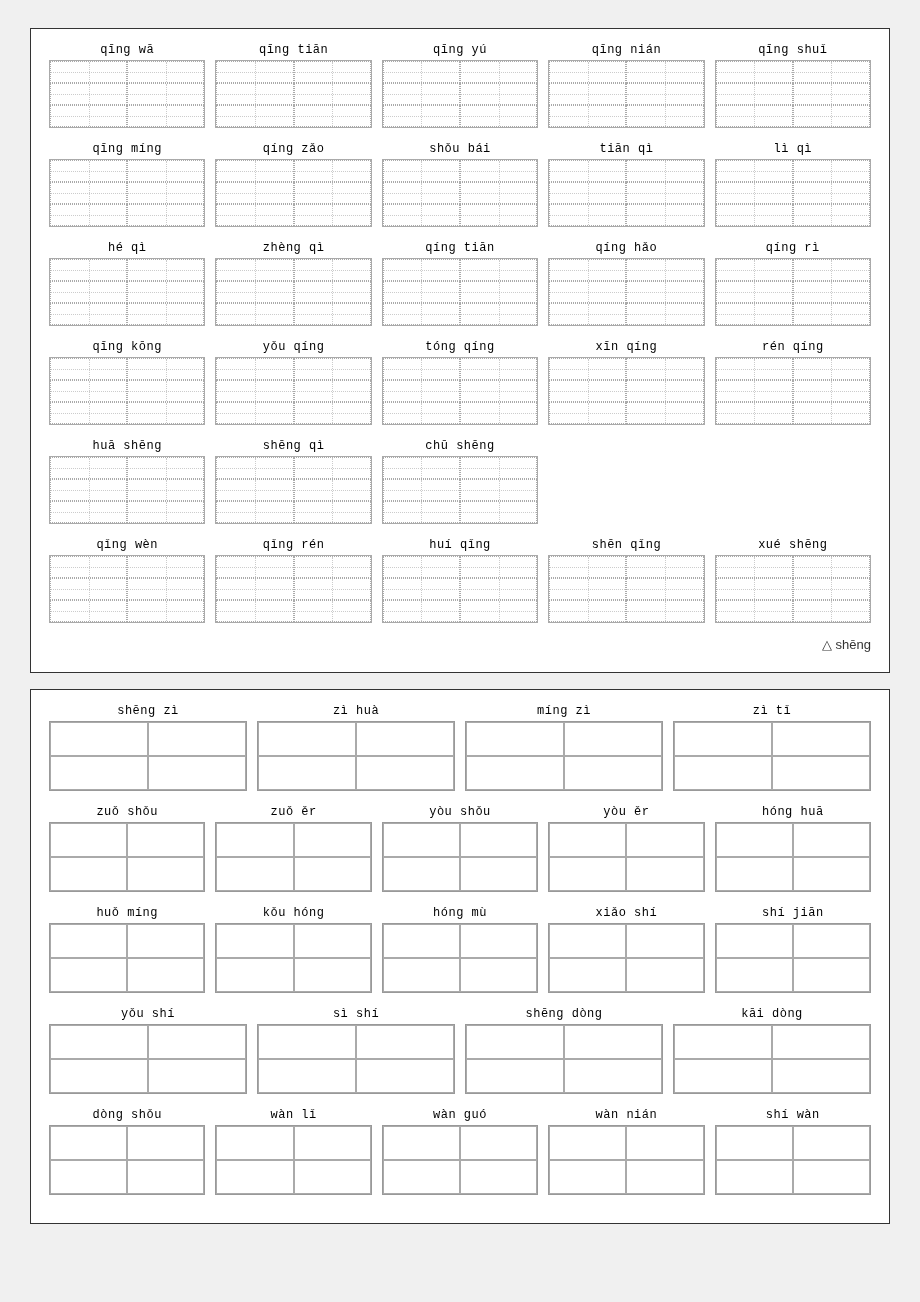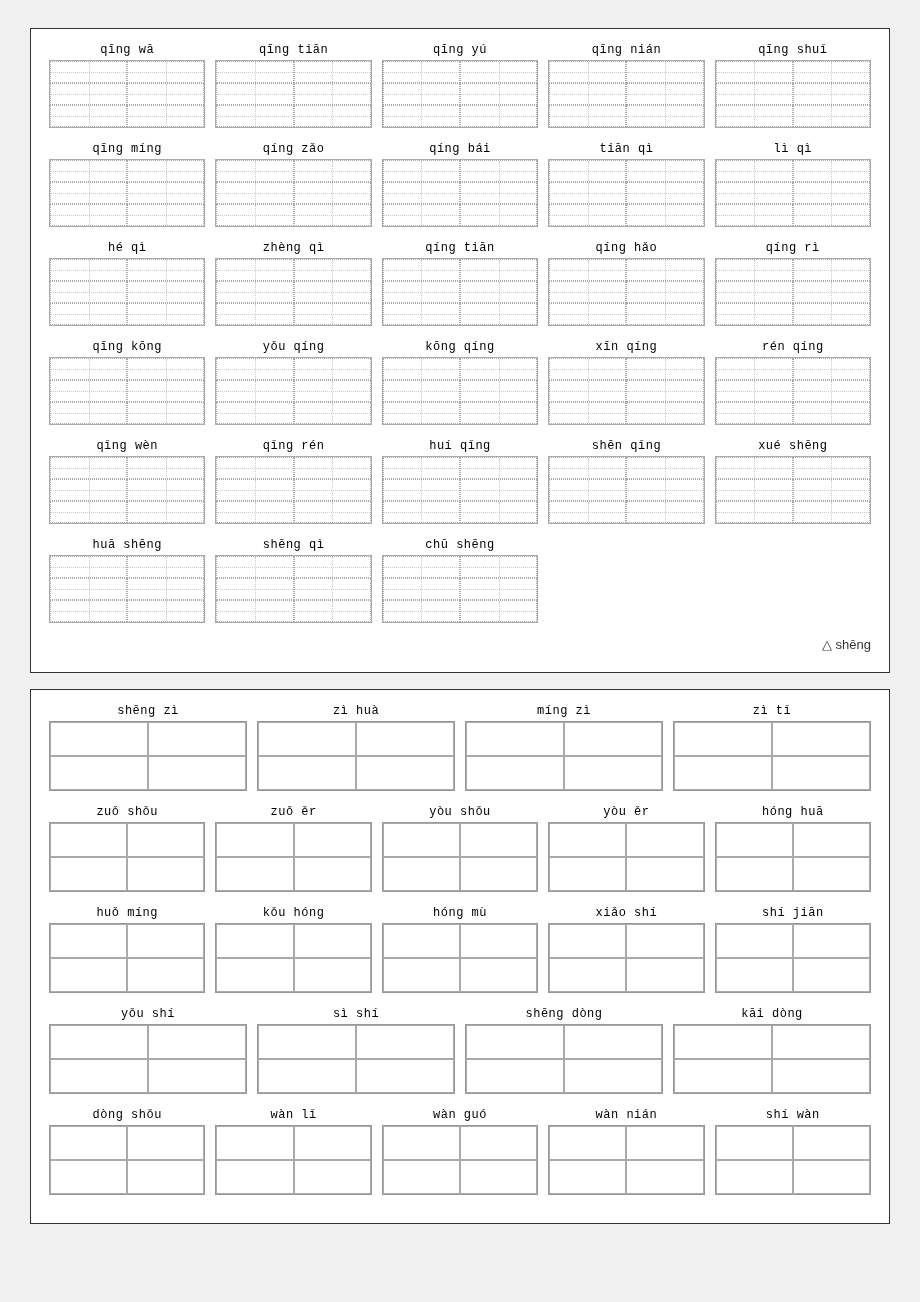--- a/index.html
+++ b/index.html
@@ -262,21 +262,21 @@
               <div style="position: absolute; top: 50%; left: 0px; right: 0px; border-top: 1px dotted rgb(204, 204, 204);"></div>
               <div style="position: absolute; left: 50%; top: 0px; bottom: 0px; border-left: 1px dotted rgb(204, 204, 204);"></div>
             </div>
             <div style="height: 22px; border: 1px dotted rgb(170, 170, 170); position: relative;">
               <div style="position: absolute; top: 50%; left: 0px; right: 0px; border-top: 1px dotted rgb(204, 204, 204);"></div>
               <div style="position: absolute; left: 50%; top: 0px; bottom: 0px; border-left: 1px dotted rgb(204, 204, 204);"></div>
             </div>
           </div>
         </div>
         <div class="word-group">
-          <div class="word-label">qíng  bái</div>
+          <div class="word-label">shǒu  bái</div>
           <div style="display: grid; grid-template-columns: 1fr 1fr; border: 1px solid rgb(170, 170, 170); width: 100%;">
             <div style="height: 22px; border: 1px dotted rgb(170, 170, 170); position: relative;">
               <div style="position: absolute; top: 50%; left: 0px; right: 0px; border-top: 1px dotted rgb(204, 204, 204);"></div>
               <div style="position: absolute; left: 50%; top: 0px; bottom: 0px; border-left: 1px dotted rgb(204, 204, 204);"></div>
             </div>
             <div style="height: 22px; border: 1px dotted rgb(170, 170, 170); position: relative;">
               <div style="position: absolute; top: 50%; left: 0px; right: 0px; border-top: 1px dotted rgb(204, 204, 204);"></div>
               <div style="position: absolute; left: 50%; top: 0px; bottom: 0px; border-left: 1px dotted rgb(204, 204, 204);"></div>
             </div>
             <div style="height: 22px; border: 1px dotted rgb(170, 170, 170); position: relative;">
@@ -556,21 +556,21 @@
               <div style="position: absolute; top: 50%; left: 0px; right: 0px; border-top: 1px dotted rgb(204, 204, 204);"></div>
               <div style="position: absolute; left: 50%; top: 0px; bottom: 0px; border-left: 1px dotted rgb(204, 204, 204);"></div>
             </div>
             <div style="height: 22px; border: 1px dotted rgb(170, 170, 170); position: relative;">
               <div style="position: absolute; top: 50%; left: 0px; right: 0px; border-top: 1px dotted rgb(204, 204, 204);"></div>
               <div style="position: absolute; left: 50%; top: 0px; bottom: 0px; border-left: 1px dotted rgb(204, 204, 204);"></div>
             </div>
           </div>
         </div>
         <div class="word-group">
-          <div class="word-label">kōng  qíng</div>
+          <div class="word-label">tóng  qíng</div>
           <div style="display: grid; grid-template-columns: 1fr 1fr; border: 1px solid rgb(170, 170, 170); width: 100%;">
             <div style="height: 22px; border: 1px dotted rgb(170, 170, 170); position: relative;">
               <div style="position: absolute; top: 50%; left: 0px; right: 0px; border-top: 1px dotted rgb(204, 204, 204);"></div>
               <div style="position: absolute; left: 50%; top: 0px; bottom: 0px; border-left: 1px dotted rgb(204, 204, 204);"></div>
             </div>
             <div style="height: 22px; border: 1px dotted rgb(170, 170, 170); position: relative;">
               <div style="position: absolute; top: 50%; left: 0px; right: 0px; border-top: 1px dotted rgb(204, 204, 204);"></div>
               <div style="position: absolute; left: 50%; top: 0px; bottom: 0px; border-left: 1px dotted rgb(204, 204, 204);"></div>
             </div>
             <div style="height: 22px; border: 1px dotted rgb(170, 170, 170); position: relative;">
@@ -645,255 +645,255 @@
             </div>
             <div style="height: 22px; border: 1px dotted rgb(170, 170, 170); position: relative;">
               <div style="position: absolute; top: 50%; left: 0px; right: 0px; border-top: 1px dotted rgb(204, 204, 204);"></div>
               <div style="position: absolute; left: 50%; top: 0px; bottom: 0px; border-left: 1px dotted rgb(204, 204, 204);"></div>
             </div>
           </div>
         </div>
       </div>
       <div class="row">
         <div class="word-group">
-          <div class="word-label">qǐng  wèn</div>
-          <div style="display: grid; grid-template-columns: 1fr 1fr; border: 1px solid rgb(170, 170, 170); width: 100%;">
-            <div style="height: 22px; border: 1px dotted rgb(170, 170, 170); position: relative;">
-              <div style="position: absolute; top: 50%; left: 0px; right: 0px; border-top: 1px dotted rgb(204, 204, 204);"></div>
-              <div style="position: absolute; left: 50%; top: 0px; bottom: 0px; border-left: 1px dotted rgb(204, 204, 204);"></div>
-            </div>
-            <div style="height: 22px; border: 1px dotted rgb(170, 170, 170); position: relative;">
-              <div style="position: absolute; top: 50%; left: 0px; right: 0px; border-top: 1px dotted rgb(204, 204, 204);"></div>
-              <div style="position: absolute; left: 50%; top: 0px; bottom: 0px; border-left: 1px dotted rgb(204, 204, 204);"></div>
-            </div>
-            <div style="height: 22px; border: 1px dotted rgb(170, 170, 170); position: relative;">
-              <div style="position: absolute; top: 50%; left: 0px; right: 0px; border-top: 1px dotted rgb(204, 204, 204);"></div>
-              <div style="position: absolute; left: 50%; top: 0px; bottom: 0px; border-left: 1px dotted rgb(204, 204, 204);"></div>
-            </div>
-            <div style="height: 22px; border: 1px dotted rgb(170, 170, 170); position: relative;">
-              <div style="position: absolute; top: 50%; left: 0px; right: 0px; border-top: 1px dotted rgb(204, 204, 204);"></div>
-              <div style="position: absolute; left: 50%; top: 0px; bottom: 0px; border-left: 1px dotted rgb(204, 204, 204);"></div>
-            </div>
-            <div style="height: 22px; border: 1px dotted rgb(170, 170, 170); position: relative;">
-              <div style="position: absolute; top: 50%; left: 0px; right: 0px; border-top: 1px dotted rgb(204, 204, 204);"></div>
-              <div style="position: absolute; left: 50%; top: 0px; bottom: 0px; border-left: 1px dotted rgb(204, 204, 204);"></div>
-            </div>
-            <div style="height: 22px; border: 1px dotted rgb(170, 170, 170); position: relative;">
-              <div style="position: absolute; top: 50%; left: 0px; right: 0px; border-top: 1px dotted rgb(204, 204, 204);"></div>
-              <div style="position: absolute; left: 50%; top: 0px; bottom: 0px; border-left: 1px dotted rgb(204, 204, 204);"></div>
-            </div>
-          </div>
-        </div>
-        <div class="word-group">
-          <div class="word-label">qǐng  rén</div>
-          <div style="display: grid; grid-template-columns: 1fr 1fr; border: 1px solid rgb(170, 170, 170); width: 100%;">
-            <div style="height: 22px; border: 1px dotted rgb(170, 170, 170); position: relative;">
-              <div style="position: absolute; top: 50%; left: 0px; right: 0px; border-top: 1px dotted rgb(204, 204, 204);"></div>
-              <div style="position: absolute; left: 50%; top: 0px; bottom: 0px; border-left: 1px dotted rgb(204, 204, 204);"></div>
-            </div>
-            <div style="height: 22px; border: 1px dotted rgb(170, 170, 170); position: relative;">
-              <div style="position: absolute; top: 50%; left: 0px; right: 0px; border-top: 1px dotted rgb(204, 204, 204);"></div>
-              <div style="position: absolute; left: 50%; top: 0px; bottom: 0px; border-left: 1px dotted rgb(204, 204, 204);"></div>
-            </div>
-            <div style="height: 22px; border: 1px dotted rgb(170, 170, 170); position: relative;">
-              <div style="position: absolute; top: 50%; left: 0px; right: 0px; border-top: 1px dotted rgb(204, 204, 204);"></div>
-              <div style="position: absolute; left: 50%; top: 0px; bottom: 0px; border-left: 1px dotted rgb(204, 204, 204);"></div>
-            </div>
-            <div style="height: 22px; border: 1px dotted rgb(170, 170, 170); position: relative;">
-              <div style="position: absolute; top: 50%; left: 0px; right: 0px; border-top: 1px dotted rgb(204, 204, 204);"></div>
-              <div style="position: absolute; left: 50%; top: 0px; bottom: 0px; border-left: 1px dotted rgb(204, 204, 204);"></div>
-            </div>
-            <div style="height: 22px; border: 1px dotted rgb(170, 170, 170); position: relative;">
-              <div style="position: absolute; top: 50%; left: 0px; right: 0px; border-top: 1px dotted rgb(204, 204, 204);"></div>
-              <div style="position: absolute; left: 50%; top: 0px; bottom: 0px; border-left: 1px dotted rgb(204, 204, 204);"></div>
-            </div>
-            <div style="height: 22px; border: 1px dotted rgb(170, 170, 170); position: relative;">
-              <div style="position: absolute; top: 50%; left: 0px; right: 0px; border-top: 1px dotted rgb(204, 204, 204);"></div>
-              <div style="position: absolute; left: 50%; top: 0px; bottom: 0px; border-left: 1px dotted rgb(204, 204, 204);"></div>
-            </div>
-          </div>
-        </div>
-        <div class="word-group">
-          <div class="word-label">huí  qǐng</div>
-          <div style="display: grid; grid-template-columns: 1fr 1fr; border: 1px solid rgb(170, 170, 170); width: 100%;">
-            <div style="height: 22px; border: 1px dotted rgb(170, 170, 170); position: relative;">
-              <div style="position: absolute; top: 50%; left: 0px; right: 0px; border-top: 1px dotted rgb(204, 204, 204);"></div>
-              <div style="position: absolute; left: 50%; top: 0px; bottom: 0px; border-left: 1px dotted rgb(204, 204, 204);"></div>
-            </div>
-            <div style="height: 22px; border: 1px dotted rgb(170, 170, 170); position: relative;">
-              <div style="position: absolute; top: 50%; left: 0px; right: 0px; border-top: 1px dotted rgb(204, 204, 204);"></div>
-              <div style="position: absolute; left: 50%; top: 0px; bottom: 0px; border-left: 1px dotted rgb(204, 204, 204);"></div>
-            </div>
-            <div style="height: 22px; border: 1px dotted rgb(170, 170, 170); position: relative;">
-              <div style="position: absolute; top: 50%; left: 0px; right: 0px; border-top: 1px dotted rgb(204, 204, 204);"></div>
-              <div style="position: absolute; left: 50%; top: 0px; bottom: 0px; border-left: 1px dotted rgb(204, 204, 204);"></div>
-            </div>
-            <div style="height: 22px; border: 1px dotted rgb(170, 170, 170); position: relative;">
-              <div style="position: absolute; top: 50%; left: 0px; right: 0px; border-top: 1px dotted rgb(204, 204, 204);"></div>
-              <div style="position: absolute; left: 50%; top: 0px; bottom: 0px; border-left: 1px dotted rgb(204, 204, 204);"></div>
-            </div>
-            <div style="height: 22px; border: 1px dotted rgb(170, 170, 170); position: relative;">
-              <div style="position: absolute; top: 50%; left: 0px; right: 0px; border-top: 1px dotted rgb(204, 204, 204);"></div>
-              <div style="position: absolute; left: 50%; top: 0px; bottom: 0px; border-left: 1px dotted rgb(204, 204, 204);"></div>
-            </div>
-            <div style="height: 22px; border: 1px dotted rgb(170, 170, 170); position: relative;">
-              <div style="position: absolute; top: 50%; left: 0px; right: 0px; border-top: 1px dotted rgb(204, 204, 204);"></div>
-              <div style="position: absolute; left: 50%; top: 0px; bottom: 0px; border-left: 1px dotted rgb(204, 204, 204);"></div>
-            </div>
-          </div>
-        </div>
-        <div class="word-group">
-          <div class="word-label">shēn  qǐng</div>
-          <div style="display: grid; grid-template-columns: 1fr 1fr; border: 1px solid rgb(170, 170, 170); width: 100%;">
-            <div style="height: 22px; border: 1px dotted rgb(170, 170, 170); position: relative;">
-              <div style="position: absolute; top: 50%; left: 0px; right: 0px; border-top: 1px dotted rgb(204, 204, 204);"></div>
-              <div style="position: absolute; left: 50%; top: 0px; bottom: 0px; border-left: 1px dotted rgb(204, 204, 204);"></div>
-            </div>
-            <div style="height: 22px; border: 1px dotted rgb(170, 170, 170); position: relative;">
-              <div style="position: absolute; top: 50%; left: 0px; right: 0px; border-top: 1px dotted rgb(204, 204, 204);"></div>
-              <div style="position: absolute; left: 50%; top: 0px; bottom: 0px; border-left: 1px dotted rgb(204, 204, 204);"></div>
-            </div>
-            <div style="height: 22px; border: 1px dotted rgb(170, 170, 170); position: relative;">
-              <div style="position: absolute; top: 50%; left: 0px; right: 0px; border-top: 1px dotted rgb(204, 204, 204);"></div>
-              <div style="position: absolute; left: 50%; top: 0px; bottom: 0px; border-left: 1px dotted rgb(204, 204, 204);"></div>
-            </div>
-            <div style="height: 22px; border: 1px dotted rgb(170, 170, 170); position: relative;">
-              <div style="position: absolute; top: 50%; left: 0px; right: 0px; border-top: 1px dotted rgb(204, 204, 204);"></div>
-              <div style="position: absolute; left: 50%; top: 0px; bottom: 0px; border-left: 1px dotted rgb(204, 204, 204);"></div>
-            </div>
-            <div style="height: 22px; border: 1px dotted rgb(170, 170, 170); position: relative;">
-              <div style="position: absolute; top: 50%; left: 0px; right: 0px; border-top: 1px dotted rgb(204, 204, 204);"></div>
-              <div style="position: absolute; left: 50%; top: 0px; bottom: 0px; border-left: 1px dotted rgb(204, 204, 204);"></div>
-            </div>
-            <div style="height: 22px; border: 1px dotted rgb(170, 170, 170); position: relative;">
-              <div style="position: absolute; top: 50%; left: 0px; right: 0px; border-top: 1px dotted rgb(204, 204, 204);"></div>
-              <div style="position: absolute; left: 50%; top: 0px; bottom: 0px; border-left: 1px dotted rgb(204, 204, 204);"></div>
-            </div>
-          </div>
-        </div>
-        <div class="word-group">
-          <div class="word-label">xué  shēng</div>
-          <div style="display: grid; grid-template-columns: 1fr 1fr; border: 1px solid rgb(170, 170, 170); width: 100%;">
-            <div style="height: 22px; border: 1px dotted rgb(170, 170, 170); position: relative;">
-              <div style="position: absolute; top: 50%; left: 0px; right: 0px; border-top: 1px dotted rgb(204, 204, 204);"></div>
-              <div style="position: absolute; left: 50%; top: 0px; bottom: 0px; border-left: 1px dotted rgb(204, 204, 204);"></div>
-            </div>
-            <div style="height: 22px; border: 1px dotted rgb(170, 170, 170); position: relative;">
-              <div style="position: absolute; top: 50%; left: 0px; right: 0px; border-top: 1px dotted rgb(204, 204, 204);"></div>
-              <div style="position: absolute; left: 50%; top: 0px; bottom: 0px; border-left: 1px dotted rgb(204, 204, 204);"></div>
-            </div>
-            <div style="height: 22px; border: 1px dotted rgb(170, 170, 170); position: relative;">
-              <div style="position: absolute; top: 50%; left: 0px; right: 0px; border-top: 1px dotted rgb(204, 204, 204);"></div>
-              <div style="position: absolute; left: 50%; top: 0px; bottom: 0px; border-left: 1px dotted rgb(204, 204, 204);"></div>
-            </div>
-            <div style="height: 22px; border: 1px dotted rgb(170, 170, 170); position: relative;">
-              <div style="position: absolute; top: 50%; left: 0px; right: 0px; border-top: 1px dotted rgb(204, 204, 204);"></div>
-              <div style="position: absolute; left: 50%; top: 0px; bottom: 0px; border-left: 1px dotted rgb(204, 204, 204);"></div>
-            </div>
-            <div style="height: 22px; border: 1px dotted rgb(170, 170, 170); position: relative;">
-              <div style="position: absolute; top: 50%; left: 0px; right: 0px; border-top: 1px dotted rgb(204, 204, 204);"></div>
-              <div style="position: absolute; left: 50%; top: 0px; bottom: 0px; border-left: 1px dotted rgb(204, 204, 204);"></div>
-            </div>
-            <div style="height: 22px; border: 1px dotted rgb(170, 170, 170); position: relative;">
-              <div style="position: absolute; top: 50%; left: 0px; right: 0px; border-top: 1px dotted rgb(204, 204, 204);"></div>
-              <div style="position: absolute; left: 50%; top: 0px; bottom: 0px; border-left: 1px dotted rgb(204, 204, 204);"></div>
-            </div>
-          </div>
-        </div>
+          <div class="word-label">huā  shēng</div>
+          <div style="display: grid; grid-template-columns: 1fr 1fr; border: 1px solid rgb(170, 170, 170); width: 100%;">
+            <div style="height: 22px; border: 1px dotted rgb(170, 170, 170); position: relative;">
+              <div style="position: absolute; top: 50%; left: 0px; right: 0px; border-top: 1px dotted rgb(204, 204, 204);"></div>
+              <div style="position: absolute; left: 50%; top: 0px; bottom: 0px; border-left: 1px dotted rgb(204, 204, 204);"></div>
+            </div>
+            <div style="height: 22px; border: 1px dotted rgb(170, 170, 170); position: relative;">
+              <div style="position: absolute; top: 50%; left: 0px; right: 0px; border-top: 1px dotted rgb(204, 204, 204);"></div>
+              <div style="position: absolute; left: 50%; top: 0px; bottom: 0px; border-left: 1px dotted rgb(204, 204, 204);"></div>
+            </div>
+            <div style="height: 22px; border: 1px dotted rgb(170, 170, 170); position: relative;">
+              <div style="position: absolute; top: 50%; left: 0px; right: 0px; border-top: 1px dotted rgb(204, 204, 204);"></div>
+              <div style="position: absolute; left: 50%; top: 0px; bottom: 0px; border-left: 1px dotted rgb(204, 204, 204);"></div>
+            </div>
+            <div style="height: 22px; border: 1px dotted rgb(170, 170, 170); position: relative;">
+              <div style="position: absolute; top: 50%; left: 0px; right: 0px; border-top: 1px dotted rgb(204, 204, 204);"></div>
+              <div style="position: absolute; left: 50%; top: 0px; bottom: 0px; border-left: 1px dotted rgb(204, 204, 204);"></div>
+            </div>
+            <div style="height: 22px; border: 1px dotted rgb(170, 170, 170); position: relative;">
+              <div style="position: absolute; top: 50%; left: 0px; right: 0px; border-top: 1px dotted rgb(204, 204, 204);"></div>
+              <div style="position: absolute; left: 50%; top: 0px; bottom: 0px; border-left: 1px dotted rgb(204, 204, 204);"></div>
+            </div>
+            <div style="height: 22px; border: 1px dotted rgb(170, 170, 170); position: relative;">
+              <div style="position: absolute; top: 50%; left: 0px; right: 0px; border-top: 1px dotted rgb(204, 204, 204);"></div>
+              <div style="position: absolute; left: 50%; top: 0px; bottom: 0px; border-left: 1px dotted rgb(204, 204, 204);"></div>
+            </div>
+          </div>
+        </div>
+        <div class="word-group">
+          <div class="word-label">shēng  qì</div>
+          <div style="display: grid; grid-template-columns: 1fr 1fr; border: 1px solid rgb(170, 170, 170); width: 100%;">
+            <div style="height: 22px; border: 1px dotted rgb(170, 170, 170); position: relative;">
+              <div style="position: absolute; top: 50%; left: 0px; right: 0px; border-top: 1px dotted rgb(204, 204, 204);"></div>
+              <div style="position: absolute; left: 50%; top: 0px; bottom: 0px; border-left: 1px dotted rgb(204, 204, 204);"></div>
+            </div>
+            <div style="height: 22px; border: 1px dotted rgb(170, 170, 170); position: relative;">
+              <div style="position: absolute; top: 50%; left: 0px; right: 0px; border-top: 1px dotted rgb(204, 204, 204);"></div>
+              <div style="position: absolute; left: 50%; top: 0px; bottom: 0px; border-left: 1px dotted rgb(204, 204, 204);"></div>
+            </div>
+            <div style="height: 22px; border: 1px dotted rgb(170, 170, 170); position: relative;">
+              <div style="position: absolute; top: 50%; left: 0px; right: 0px; border-top: 1px dotted rgb(204, 204, 204);"></div>
+              <div style="position: absolute; left: 50%; top: 0px; bottom: 0px; border-left: 1px dotted rgb(204, 204, 204);"></div>
+            </div>
+            <div style="height: 22px; border: 1px dotted rgb(170, 170, 170); position: relative;">
+              <div style="position: absolute; top: 50%; left: 0px; right: 0px; border-top: 1px dotted rgb(204, 204, 204);"></div>
+              <div style="position: absolute; left: 50%; top: 0px; bottom: 0px; border-left: 1px dotted rgb(204, 204, 204);"></div>
+            </div>
+            <div style="height: 22px; border: 1px dotted rgb(170, 170, 170); position: relative;">
+              <div style="position: absolute; top: 50%; left: 0px; right: 0px; border-top: 1px dotted rgb(204, 204, 204);"></div>
+              <div style="position: absolute; left: 50%; top: 0px; bottom: 0px; border-left: 1px dotted rgb(204, 204, 204);"></div>
+            </div>
+            <div style="height: 22px; border: 1px dotted rgb(170, 170, 170); position: relative;">
+              <div style="position: absolute; top: 50%; left: 0px; right: 0px; border-top: 1px dotted rgb(204, 204, 204);"></div>
+              <div style="position: absolute; left: 50%; top: 0px; bottom: 0px; border-left: 1px dotted rgb(204, 204, 204);"></div>
+            </div>
+          </div>
+        </div>
+        <div class="word-group">
+          <div class="word-label">chū  shēng</div>
+          <div style="display: grid; grid-template-columns: 1fr 1fr; border: 1px solid rgb(170, 170, 170); width: 100%;">
+            <div style="height: 22px; border: 1px dotted rgb(170, 170, 170); position: relative;">
+              <div style="position: absolute; top: 50%; left: 0px; right: 0px; border-top: 1px dotted rgb(204, 204, 204);"></div>
+              <div style="position: absolute; left: 50%; top: 0px; bottom: 0px; border-left: 1px dotted rgb(204, 204, 204);"></div>
+            </div>
+            <div style="height: 22px; border: 1px dotted rgb(170, 170, 170); position: relative;">
+              <div style="position: absolute; top: 50%; left: 0px; right: 0px; border-top: 1px dotted rgb(204, 204, 204);"></div>
+              <div style="position: absolute; left: 50%; top: 0px; bottom: 0px; border-left: 1px dotted rgb(204, 204, 204);"></div>
+            </div>
+            <div style="height: 22px; border: 1px dotted rgb(170, 170, 170); position: relative;">
+              <div style="position: absolute; top: 50%; left: 0px; right: 0px; border-top: 1px dotted rgb(204, 204, 204);"></div>
+              <div style="position: absolute; left: 50%; top: 0px; bottom: 0px; border-left: 1px dotted rgb(204, 204, 204);"></div>
+            </div>
+            <div style="height: 22px; border: 1px dotted rgb(170, 170, 170); position: relative;">
+              <div style="position: absolute; top: 50%; left: 0px; right: 0px; border-top: 1px dotted rgb(204, 204, 204);"></div>
+              <div style="position: absolute; left: 50%; top: 0px; bottom: 0px; border-left: 1px dotted rgb(204, 204, 204);"></div>
+            </div>
+            <div style="height: 22px; border: 1px dotted rgb(170, 170, 170); position: relative;">
+              <div style="position: absolute; top: 50%; left: 0px; right: 0px; border-top: 1px dotted rgb(204, 204, 204);"></div>
+              <div style="position: absolute; left: 50%; top: 0px; bottom: 0px; border-left: 1px dotted rgb(204, 204, 204);"></div>
+            </div>
+            <div style="height: 22px; border: 1px dotted rgb(170, 170, 170); position: relative;">
+              <div style="position: absolute; top: 50%; left: 0px; right: 0px; border-top: 1px dotted rgb(204, 204, 204);"></div>
+              <div style="position: absolute; left: 50%; top: 0px; bottom: 0px; border-left: 1px dotted rgb(204, 204, 204);"></div>
+            </div>
+          </div>
+        </div>
+        <div style="flex: 1 1 0%;"></div>
+        <div style="flex: 1 1 0%;"></div>
       </div>
       <div class="row">
         <div class="word-group">
-          <div class="word-label">huā  shēng</div>
-          <div style="display: grid; grid-template-columns: 1fr 1fr; border: 1px solid rgb(170, 170, 170); width: 100%;">
-            <div style="height: 22px; border: 1px dotted rgb(170, 170, 170); position: relative;">
-              <div style="position: absolute; top: 50%; left: 0px; right: 0px; border-top: 1px dotted rgb(204, 204, 204);"></div>
-              <div style="position: absolute; left: 50%; top: 0px; bottom: 0px; border-left: 1px dotted rgb(204, 204, 204);"></div>
-            </div>
-            <div style="height: 22px; border: 1px dotted rgb(170, 170, 170); position: relative;">
-              <div style="position: absolute; top: 50%; left: 0px; right: 0px; border-top: 1px dotted rgb(204, 204, 204);"></div>
-              <div style="position: absolute; left: 50%; top: 0px; bottom: 0px; border-left: 1px dotted rgb(204, 204, 204);"></div>
-            </div>
-            <div style="height: 22px; border: 1px dotted rgb(170, 170, 170); position: relative;">
-              <div style="position: absolute; top: 50%; left: 0px; right: 0px; border-top: 1px dotted rgb(204, 204, 204);"></div>
-              <div style="position: absolute; left: 50%; top: 0px; bottom: 0px; border-left: 1px dotted rgb(204, 204, 204);"></div>
-            </div>
-            <div style="height: 22px; border: 1px dotted rgb(170, 170, 170); position: relative;">
-              <div style="position: absolute; top: 50%; left: 0px; right: 0px; border-top: 1px dotted rgb(204, 204, 204);"></div>
-              <div style="position: absolute; left: 50%; top: 0px; bottom: 0px; border-left: 1px dotted rgb(204, 204, 204);"></div>
-            </div>
-            <div style="height: 22px; border: 1px dotted rgb(170, 170, 170); position: relative;">
-              <div style="position: absolute; top: 50%; left: 0px; right: 0px; border-top: 1px dotted rgb(204, 204, 204);"></div>
-              <div style="position: absolute; left: 50%; top: 0px; bottom: 0px; border-left: 1px dotted rgb(204, 204, 204);"></div>
-            </div>
-            <div style="height: 22px; border: 1px dotted rgb(170, 170, 170); position: relative;">
-              <div style="position: absolute; top: 50%; left: 0px; right: 0px; border-top: 1px dotted rgb(204, 204, 204);"></div>
-              <div style="position: absolute; left: 50%; top: 0px; bottom: 0px; border-left: 1px dotted rgb(204, 204, 204);"></div>
-            </div>
-          </div>
-        </div>
-        <div class="word-group">
-          <div class="word-label">shēng  qì</div>
-          <div style="display: grid; grid-template-columns: 1fr 1fr; border: 1px solid rgb(170, 170, 170); width: 100%;">
-            <div style="height: 22px; border: 1px dotted rgb(170, 170, 170); position: relative;">
-              <div style="position: absolute; top: 50%; left: 0px; right: 0px; border-top: 1px dotted rgb(204, 204, 204);"></div>
-              <div style="position: absolute; left: 50%; top: 0px; bottom: 0px; border-left: 1px dotted rgb(204, 204, 204);"></div>
-            </div>
-            <div style="height: 22px; border: 1px dotted rgb(170, 170, 170); position: relative;">
-              <div style="position: absolute; top: 50%; left: 0px; right: 0px; border-top: 1px dotted rgb(204, 204, 204);"></div>
-              <div style="position: absolute; left: 50%; top: 0px; bottom: 0px; border-left: 1px dotted rgb(204, 204, 204);"></div>
-            </div>
-            <div style="height: 22px; border: 1px dotted rgb(170, 170, 170); position: relative;">
-              <div style="position: absolute; top: 50%; left: 0px; right: 0px; border-top: 1px dotted rgb(204, 204, 204);"></div>
-              <div style="position: absolute; left: 50%; top: 0px; bottom: 0px; border-left: 1px dotted rgb(204, 204, 204);"></div>
-            </div>
-            <div style="height: 22px; border: 1px dotted rgb(170, 170, 170); position: relative;">
-              <div style="position: absolute; top: 50%; left: 0px; right: 0px; border-top: 1px dotted rgb(204, 204, 204);"></div>
-              <div style="position: absolute; left: 50%; top: 0px; bottom: 0px; border-left: 1px dotted rgb(204, 204, 204);"></div>
-            </div>
-            <div style="height: 22px; border: 1px dotted rgb(170, 170, 170); position: relative;">
-              <div style="position: absolute; top: 50%; left: 0px; right: 0px; border-top: 1px dotted rgb(204, 204, 204);"></div>
-              <div style="position: absolute; left: 50%; top: 0px; bottom: 0px; border-left: 1px dotted rgb(204, 204, 204);"></div>
-            </div>
-            <div style="height: 22px; border: 1px dotted rgb(170, 170, 170); position: relative;">
-              <div style="position: absolute; top: 50%; left: 0px; right: 0px; border-top: 1px dotted rgb(204, 204, 204);"></div>
-              <div style="position: absolute; left: 50%; top: 0px; bottom: 0px; border-left: 1px dotted rgb(204, 204, 204);"></div>
-            </div>
-          </div>
-        </div>
-        <div class="word-group">
-          <div class="word-label">chū  shēng</div>
-          <div style="display: grid; grid-template-columns: 1fr 1fr; border: 1px solid rgb(170, 170, 170); width: 100%;">
-            <div style="height: 22px; border: 1px dotted rgb(170, 170, 170); position: relative;">
-              <div style="position: absolute; top: 50%; left: 0px; right: 0px; border-top: 1px dotted rgb(204, 204, 204);"></div>
-              <div style="position: absolute; left: 50%; top: 0px; bottom: 0px; border-left: 1px dotted rgb(204, 204, 204);"></div>
-            </div>
-            <div style="height: 22px; border: 1px dotted rgb(170, 170, 170); position: relative;">
-              <div style="position: absolute; top: 50%; left: 0px; right: 0px; border-top: 1px dotted rgb(204, 204, 204);"></div>
-              <div style="position: absolute; left: 50%; top: 0px; bottom: 0px; border-left: 1px dotted rgb(204, 204, 204);"></div>
-            </div>
-            <div style="height: 22px; border: 1px dotted rgb(170, 170, 170); position: relative;">
-              <div style="position: absolute; top: 50%; left: 0px; right: 0px; border-top: 1px dotted rgb(204, 204, 204);"></div>
-              <div style="position: absolute; left: 50%; top: 0px; bottom: 0px; border-left: 1px dotted rgb(204, 204, 204);"></div>
-            </div>
-            <div style="height: 22px; border: 1px dotted rgb(170, 170, 170); position: relative;">
-              <div style="position: absolute; top: 50%; left: 0px; right: 0px; border-top: 1px dotted rgb(204, 204, 204);"></div>
-              <div style="position: absolute; left: 50%; top: 0px; bottom: 0px; border-left: 1px dotted rgb(204, 204, 204);"></div>
-            </div>
-            <div style="height: 22px; border: 1px dotted rgb(170, 170, 170); position: relative;">
-              <div style="position: absolute; top: 50%; left: 0px; right: 0px; border-top: 1px dotted rgb(204, 204, 204);"></div>
-              <div style="position: absolute; left: 50%; top: 0px; bottom: 0px; border-left: 1px dotted rgb(204, 204, 204);"></div>
-            </div>
-            <div style="height: 22px; border: 1px dotted rgb(170, 170, 170); position: relative;">
-              <div style="position: absolute; top: 50%; left: 0px; right: 0px; border-top: 1px dotted rgb(204, 204, 204);"></div>
-              <div style="position: absolute; left: 50%; top: 0px; bottom: 0px; border-left: 1px dotted rgb(204, 204, 204);"></div>
-            </div>
-          </div>
-        </div>
-        <div style="flex: 1 1 0%;"></div>
-        <div style="flex: 1 1 0%;"></div>
+          <div class="word-label">qǐng  wèn</div>
+          <div style="display: grid; grid-template-columns: 1fr 1fr; border: 1px solid rgb(170, 170, 170); width: 100%;">
+            <div style="height: 22px; border: 1px dotted rgb(170, 170, 170); position: relative;">
+              <div style="position: absolute; top: 50%; left: 0px; right: 0px; border-top: 1px dotted rgb(204, 204, 204);"></div>
+              <div style="position: absolute; left: 50%; top: 0px; bottom: 0px; border-left: 1px dotted rgb(204, 204, 204);"></div>
+            </div>
+            <div style="height: 22px; border: 1px dotted rgb(170, 170, 170); position: relative;">
+              <div style="position: absolute; top: 50%; left: 0px; right: 0px; border-top: 1px dotted rgb(204, 204, 204);"></div>
+              <div style="position: absolute; left: 50%; top: 0px; bottom: 0px; border-left: 1px dotted rgb(204, 204, 204);"></div>
+            </div>
+            <div style="height: 22px; border: 1px dotted rgb(170, 170, 170); position: relative;">
+              <div style="position: absolute; top: 50%; left: 0px; right: 0px; border-top: 1px dotted rgb(204, 204, 204);"></div>
+              <div style="position: absolute; left: 50%; top: 0px; bottom: 0px; border-left: 1px dotted rgb(204, 204, 204);"></div>
+            </div>
+            <div style="height: 22px; border: 1px dotted rgb(170, 170, 170); position: relative;">
+              <div style="position: absolute; top: 50%; left: 0px; right: 0px; border-top: 1px dotted rgb(204, 204, 204);"></div>
+              <div style="position: absolute; left: 50%; top: 0px; bottom: 0px; border-left: 1px dotted rgb(204, 204, 204);"></div>
+            </div>
+            <div style="height: 22px; border: 1px dotted rgb(170, 170, 170); position: relative;">
+              <div style="position: absolute; top: 50%; left: 0px; right: 0px; border-top: 1px dotted rgb(204, 204, 204);"></div>
+              <div style="position: absolute; left: 50%; top: 0px; bottom: 0px; border-left: 1px dotted rgb(204, 204, 204);"></div>
+            </div>
+            <div style="height: 22px; border: 1px dotted rgb(170, 170, 170); position: relative;">
+              <div style="position: absolute; top: 50%; left: 0px; right: 0px; border-top: 1px dotted rgb(204, 204, 204);"></div>
+              <div style="position: absolute; left: 50%; top: 0px; bottom: 0px; border-left: 1px dotted rgb(204, 204, 204);"></div>
+            </div>
+          </div>
+        </div>
+        <div class="word-group">
+          <div class="word-label">qǐng  rén</div>
+          <div style="display: grid; grid-template-columns: 1fr 1fr; border: 1px solid rgb(170, 170, 170); width: 100%;">
+            <div style="height: 22px; border: 1px dotted rgb(170, 170, 170); position: relative;">
+              <div style="position: absolute; top: 50%; left: 0px; right: 0px; border-top: 1px dotted rgb(204, 204, 204);"></div>
+              <div style="position: absolute; left: 50%; top: 0px; bottom: 0px; border-left: 1px dotted rgb(204, 204, 204);"></div>
+            </div>
+            <div style="height: 22px; border: 1px dotted rgb(170, 170, 170); position: relative;">
+              <div style="position: absolute; top: 50%; left: 0px; right: 0px; border-top: 1px dotted rgb(204, 204, 204);"></div>
+              <div style="position: absolute; left: 50%; top: 0px; bottom: 0px; border-left: 1px dotted rgb(204, 204, 204);"></div>
+            </div>
+            <div style="height: 22px; border: 1px dotted rgb(170, 170, 170); position: relative;">
+              <div style="position: absolute; top: 50%; left: 0px; right: 0px; border-top: 1px dotted rgb(204, 204, 204);"></div>
+              <div style="position: absolute; left: 50%; top: 0px; bottom: 0px; border-left: 1px dotted rgb(204, 204, 204);"></div>
+            </div>
+            <div style="height: 22px; border: 1px dotted rgb(170, 170, 170); position: relative;">
+              <div style="position: absolute; top: 50%; left: 0px; right: 0px; border-top: 1px dotted rgb(204, 204, 204);"></div>
+              <div style="position: absolute; left: 50%; top: 0px; bottom: 0px; border-left: 1px dotted rgb(204, 204, 204);"></div>
+            </div>
+            <div style="height: 22px; border: 1px dotted rgb(170, 170, 170); position: relative;">
+              <div style="position: absolute; top: 50%; left: 0px; right: 0px; border-top: 1px dotted rgb(204, 204, 204);"></div>
+              <div style="position: absolute; left: 50%; top: 0px; bottom: 0px; border-left: 1px dotted rgb(204, 204, 204);"></div>
+            </div>
+            <div style="height: 22px; border: 1px dotted rgb(170, 170, 170); position: relative;">
+              <div style="position: absolute; top: 50%; left: 0px; right: 0px; border-top: 1px dotted rgb(204, 204, 204);"></div>
+              <div style="position: absolute; left: 50%; top: 0px; bottom: 0px; border-left: 1px dotted rgb(204, 204, 204);"></div>
+            </div>
+          </div>
+        </div>
+        <div class="word-group">
+          <div class="word-label">huí  qǐng</div>
+          <div style="display: grid; grid-template-columns: 1fr 1fr; border: 1px solid rgb(170, 170, 170); width: 100%;">
+            <div style="height: 22px; border: 1px dotted rgb(170, 170, 170); position: relative;">
+              <div style="position: absolute; top: 50%; left: 0px; right: 0px; border-top: 1px dotted rgb(204, 204, 204);"></div>
+              <div style="position: absolute; left: 50%; top: 0px; bottom: 0px; border-left: 1px dotted rgb(204, 204, 204);"></div>
+            </div>
+            <div style="height: 22px; border: 1px dotted rgb(170, 170, 170); position: relative;">
+              <div style="position: absolute; top: 50%; left: 0px; right: 0px; border-top: 1px dotted rgb(204, 204, 204);"></div>
+              <div style="position: absolute; left: 50%; top: 0px; bottom: 0px; border-left: 1px dotted rgb(204, 204, 204);"></div>
+            </div>
+            <div style="height: 22px; border: 1px dotted rgb(170, 170, 170); position: relative;">
+              <div style="position: absolute; top: 50%; left: 0px; right: 0px; border-top: 1px dotted rgb(204, 204, 204);"></div>
+              <div style="position: absolute; left: 50%; top: 0px; bottom: 0px; border-left: 1px dotted rgb(204, 204, 204);"></div>
+            </div>
+            <div style="height: 22px; border: 1px dotted rgb(170, 170, 170); position: relative;">
+              <div style="position: absolute; top: 50%; left: 0px; right: 0px; border-top: 1px dotted rgb(204, 204, 204);"></div>
+              <div style="position: absolute; left: 50%; top: 0px; bottom: 0px; border-left: 1px dotted rgb(204, 204, 204);"></div>
+            </div>
+            <div style="height: 22px; border: 1px dotted rgb(170, 170, 170); position: relative;">
+              <div style="position: absolute; top: 50%; left: 0px; right: 0px; border-top: 1px dotted rgb(204, 204, 204);"></div>
+              <div style="position: absolute; left: 50%; top: 0px; bottom: 0px; border-left: 1px dotted rgb(204, 204, 204);"></div>
+            </div>
+            <div style="height: 22px; border: 1px dotted rgb(170, 170, 170); position: relative;">
+              <div style="position: absolute; top: 50%; left: 0px; right: 0px; border-top: 1px dotted rgb(204, 204, 204);"></div>
+              <div style="position: absolute; left: 50%; top: 0px; bottom: 0px; border-left: 1px dotted rgb(204, 204, 204);"></div>
+            </div>
+          </div>
+        </div>
+        <div class="word-group">
+          <div class="word-label">shēn  qǐng</div>
+          <div style="display: grid; grid-template-columns: 1fr 1fr; border: 1px solid rgb(170, 170, 170); width: 100%;">
+            <div style="height: 22px; border: 1px dotted rgb(170, 170, 170); position: relative;">
+              <div style="position: absolute; top: 50%; left: 0px; right: 0px; border-top: 1px dotted rgb(204, 204, 204);"></div>
+              <div style="position: absolute; left: 50%; top: 0px; bottom: 0px; border-left: 1px dotted rgb(204, 204, 204);"></div>
+            </div>
+            <div style="height: 22px; border: 1px dotted rgb(170, 170, 170); position: relative;">
+              <div style="position: absolute; top: 50%; left: 0px; right: 0px; border-top: 1px dotted rgb(204, 204, 204);"></div>
+              <div style="position: absolute; left: 50%; top: 0px; bottom: 0px; border-left: 1px dotted rgb(204, 204, 204);"></div>
+            </div>
+            <div style="height: 22px; border: 1px dotted rgb(170, 170, 170); position: relative;">
+              <div style="position: absolute; top: 50%; left: 0px; right: 0px; border-top: 1px dotted rgb(204, 204, 204);"></div>
+              <div style="position: absolute; left: 50%; top: 0px; bottom: 0px; border-left: 1px dotted rgb(204, 204, 204);"></div>
+            </div>
+            <div style="height: 22px; border: 1px dotted rgb(170, 170, 170); position: relative;">
+              <div style="position: absolute; top: 50%; left: 0px; right: 0px; border-top: 1px dotted rgb(204, 204, 204);"></div>
+              <div style="position: absolute; left: 50%; top: 0px; bottom: 0px; border-left: 1px dotted rgb(204, 204, 204);"></div>
+            </div>
+            <div style="height: 22px; border: 1px dotted rgb(170, 170, 170); position: relative;">
+              <div style="position: absolute; top: 50%; left: 0px; right: 0px; border-top: 1px dotted rgb(204, 204, 204);"></div>
+              <div style="position: absolute; left: 50%; top: 0px; bottom: 0px; border-left: 1px dotted rgb(204, 204, 204);"></div>
+            </div>
+            <div style="height: 22px; border: 1px dotted rgb(170, 170, 170); position: relative;">
+              <div style="position: absolute; top: 50%; left: 0px; right: 0px; border-top: 1px dotted rgb(204, 204, 204);"></div>
+              <div style="position: absolute; left: 50%; top: 0px; bottom: 0px; border-left: 1px dotted rgb(204, 204, 204);"></div>
+            </div>
+          </div>
+        </div>
+        <div class="word-group">
+          <div class="word-label">xué  shēng</div>
+          <div style="display: grid; grid-template-columns: 1fr 1fr; border: 1px solid rgb(170, 170, 170); width: 100%;">
+            <div style="height: 22px; border: 1px dotted rgb(170, 170, 170); position: relative;">
+              <div style="position: absolute; top: 50%; left: 0px; right: 0px; border-top: 1px dotted rgb(204, 204, 204);"></div>
+              <div style="position: absolute; left: 50%; top: 0px; bottom: 0px; border-left: 1px dotted rgb(204, 204, 204);"></div>
+            </div>
+            <div style="height: 22px; border: 1px dotted rgb(170, 170, 170); position: relative;">
+              <div style="position: absolute; top: 50%; left: 0px; right: 0px; border-top: 1px dotted rgb(204, 204, 204);"></div>
+              <div style="position: absolute; left: 50%; top: 0px; bottom: 0px; border-left: 1px dotted rgb(204, 204, 204);"></div>
+            </div>
+            <div style="height: 22px; border: 1px dotted rgb(170, 170, 170); position: relative;">
+              <div style="position: absolute; top: 50%; left: 0px; right: 0px; border-top: 1px dotted rgb(204, 204, 204);"></div>
+              <div style="position: absolute; left: 50%; top: 0px; bottom: 0px; border-left: 1px dotted rgb(204, 204, 204);"></div>
+            </div>
+            <div style="height: 22px; border: 1px dotted rgb(170, 170, 170); position: relative;">
+              <div style="position: absolute; top: 50%; left: 0px; right: 0px; border-top: 1px dotted rgb(204, 204, 204);"></div>
+              <div style="position: absolute; left: 50%; top: 0px; bottom: 0px; border-left: 1px dotted rgb(204, 204, 204);"></div>
+            </div>
+            <div style="height: 22px; border: 1px dotted rgb(170, 170, 170); position: relative;">
+              <div style="position: absolute; top: 50%; left: 0px; right: 0px; border-top: 1px dotted rgb(204, 204, 204);"></div>
+              <div style="position: absolute; left: 50%; top: 0px; bottom: 0px; border-left: 1px dotted rgb(204, 204, 204);"></div>
+            </div>
+            <div style="height: 22px; border: 1px dotted rgb(170, 170, 170); position: relative;">
+              <div style="position: absolute; top: 50%; left: 0px; right: 0px; border-top: 1px dotted rgb(204, 204, 204);"></div>
+              <div style="position: absolute; left: 50%; top: 0px; bottom: 0px; border-left: 1px dotted rgb(204, 204, 204);"></div>
+            </div>
+          </div>
+        </div>
       </div>
     </div>
   <div class="section-subtitle" style="margin-top:4px;">△ shēng</div>
 </div>
 
 <div class="section">
   <div id="section2-rows">
       <div class="row">
         <div class="word-group">
           <div class="word-label">shēng  zì</div>

